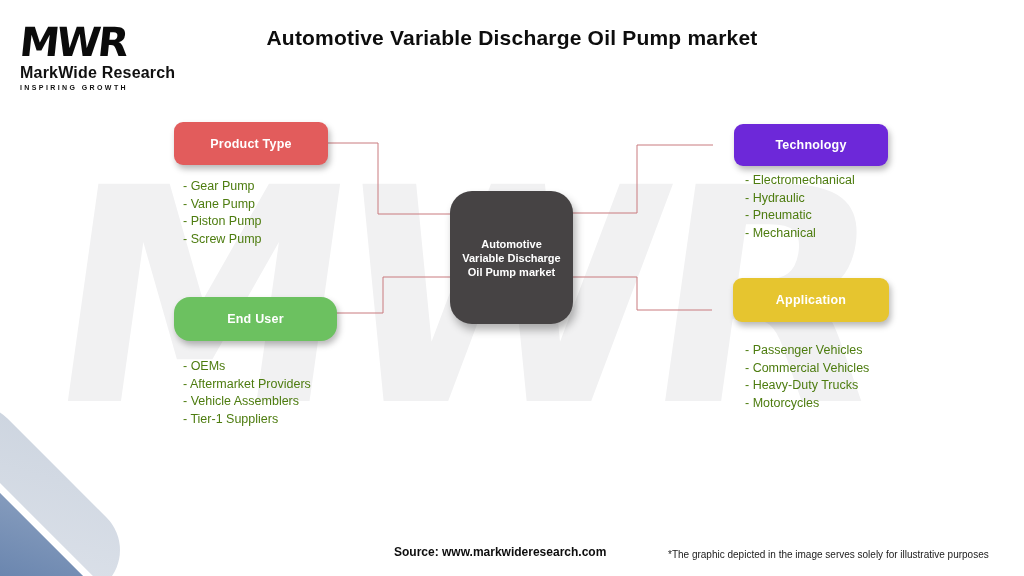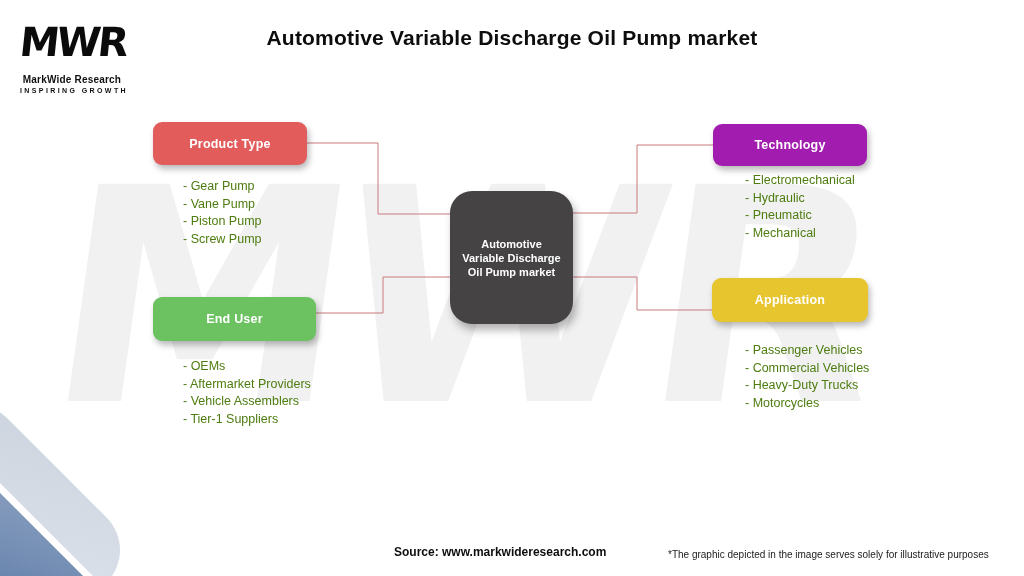--- a/index.html
+++ b/index.html
@@ -28,21 +28,21 @@
     background:linear-gradient(155deg,#8da2c1 0%,#5d7ba8 45%,#4d6d9d 100%);
     box-shadow:0 0 0 7px #ffffff;
   }
 
   
   .logo{position:absolute;left:20px;top:22px;width:104px;text-align:center;z-index:3;}
   .logo-mwr{
     font-family:"DejaVu Sans",sans-serif;font-weight:900;font-size:40px;line-height:40px;
     letter-spacing:-3px;color:#0b0b0b;transform:skewX(-6deg);
   }
-  .logo-name{font-size:10px;font-weight:bold;color:#101010;letter-spacing:.2px;margin-top:12px;white-space:nowrap;}
+  .logo-name{font-size:16px;font-weight:bold;color:#101010;letter-spacing:.2px;margin-top:2px;white-space:nowrap;}
   .logo-tagline{font-size:7px;font-weight:bold;color:#101010;letter-spacing:2.4px;margin-top:2px;white-space:nowrap;}
   .page-title{
     position:absolute;left:0;right:0;top:26px;text-align:center;z-index:3;
     font-size:21px;font-weight:bold;color:#0d0d0d;letter-spacing:.2px;
   }
 
   
   .connectors{position:absolute;inset:0;z-index:2;}
   .connectors polyline{fill:none;stroke:#c97a7e;stroke-width:1;}
 
@@ -56,20 +56,21 @@
   .center-node-label{
     color:#ffffff;font-size:11px;font-weight:bold;line-height:14px;
     text-align:center;padding:0 9px;
   }
 
   
   .branch-box{
     position:absolute;z-index:3;border-radius:9px;
     display:flex;align-items:center;justify-content:center;
     box-shadow:2px 4px 6px rgba(0,0,0,.28);
+    margin-left:21px;
   }
   .branch-label{color:#ffffff;font-size:12.5px;font-weight:bold;letter-spacing:.2px;}
   .box-product-type{left:153px;top:122px;width:154px;height:43px;}
   .box-technology  {left:713px;top:124px;width:154px;height:42px;}
   .box-end-user    {left:153px;top:297px;width:163px;height:44px;}
   .box-application {left:712px;top:278px;width:156px;height:44px;}
 
   .branch-list{
     position:absolute;z-index:3;list-style:none;margin:0;padding:0;
     font-size:12.5px;line-height:17.5px;color:#4d7c0f;
@@ -119,31 +120,31 @@
   <div class="branch-box box-product-type" style="background-color: rgb(226, 92, 92);">
     <span class="branch-label">Product Type</span>
   </div>
   <ul class="branch-list list-product-type">
     <li>- Gear Pump</li>
     <li>- Vane Pump</li>
     <li>- Piston Pump</li>
     <li>- Screw Pump</li>
   </ul>
 
-  <div class="branch-box box-technology" style="background-color: #a21caf;">
+  <div class="branch-box box-technology" style="background-color: #6d28d9;">
     <span class="branch-label">Technology</span>
   </div>
   <ul class="branch-list list-technology">
     <li>- Electromechanical</li>
     <li>- Hydraulic</li>
     <li>- Pneumatic</li>
     <li>- Mechanical</li>
   </ul>
 
-  <div class="branch-box box-end-user" style="background-color: rgb(108, 193, 96);">
+  <div class="branch-box box-end-user" style="background-color: rgb(108, 193, 96); border-radius: 16px;">
     <span class="branch-label">End User</span>
   </div>
   <ul class="branch-list list-end-user">
     <li>- OEMs</li>
     <li>- Aftermarket Providers</li>
     <li>- Vehicle Assemblers</li>
     <li>- Tier-1 Suppliers</li>
   </ul>
 
   <div class="branch-box box-application" style="background-color: rgb(230, 197, 47);">

